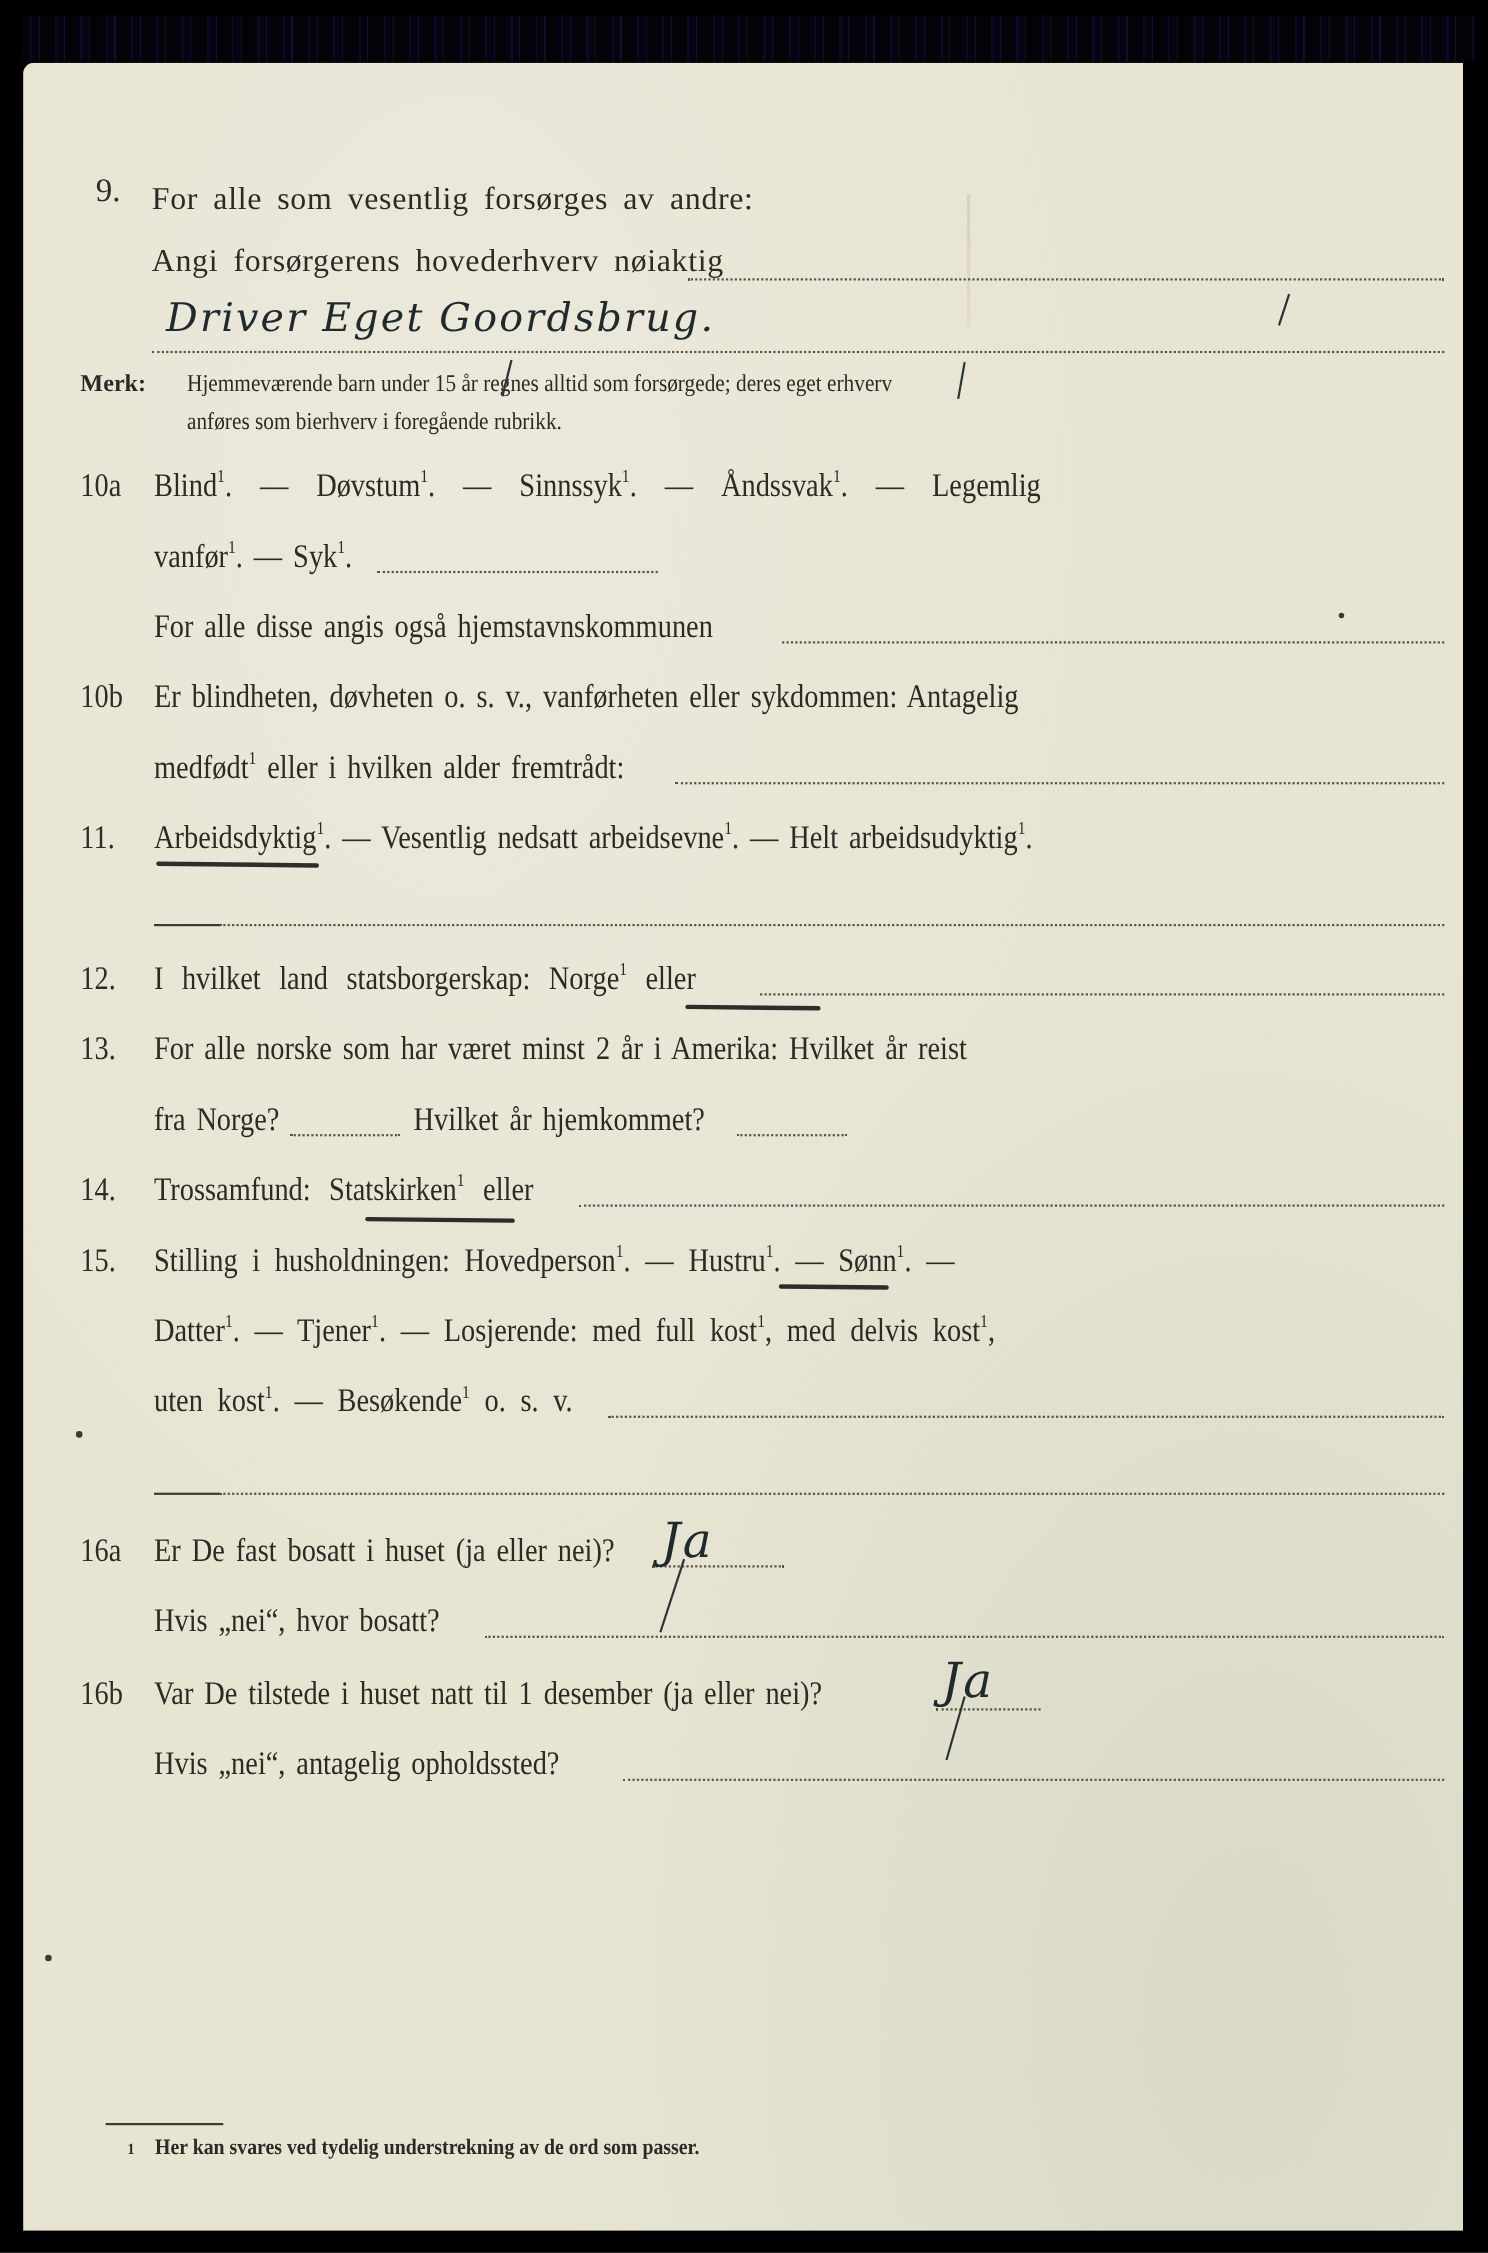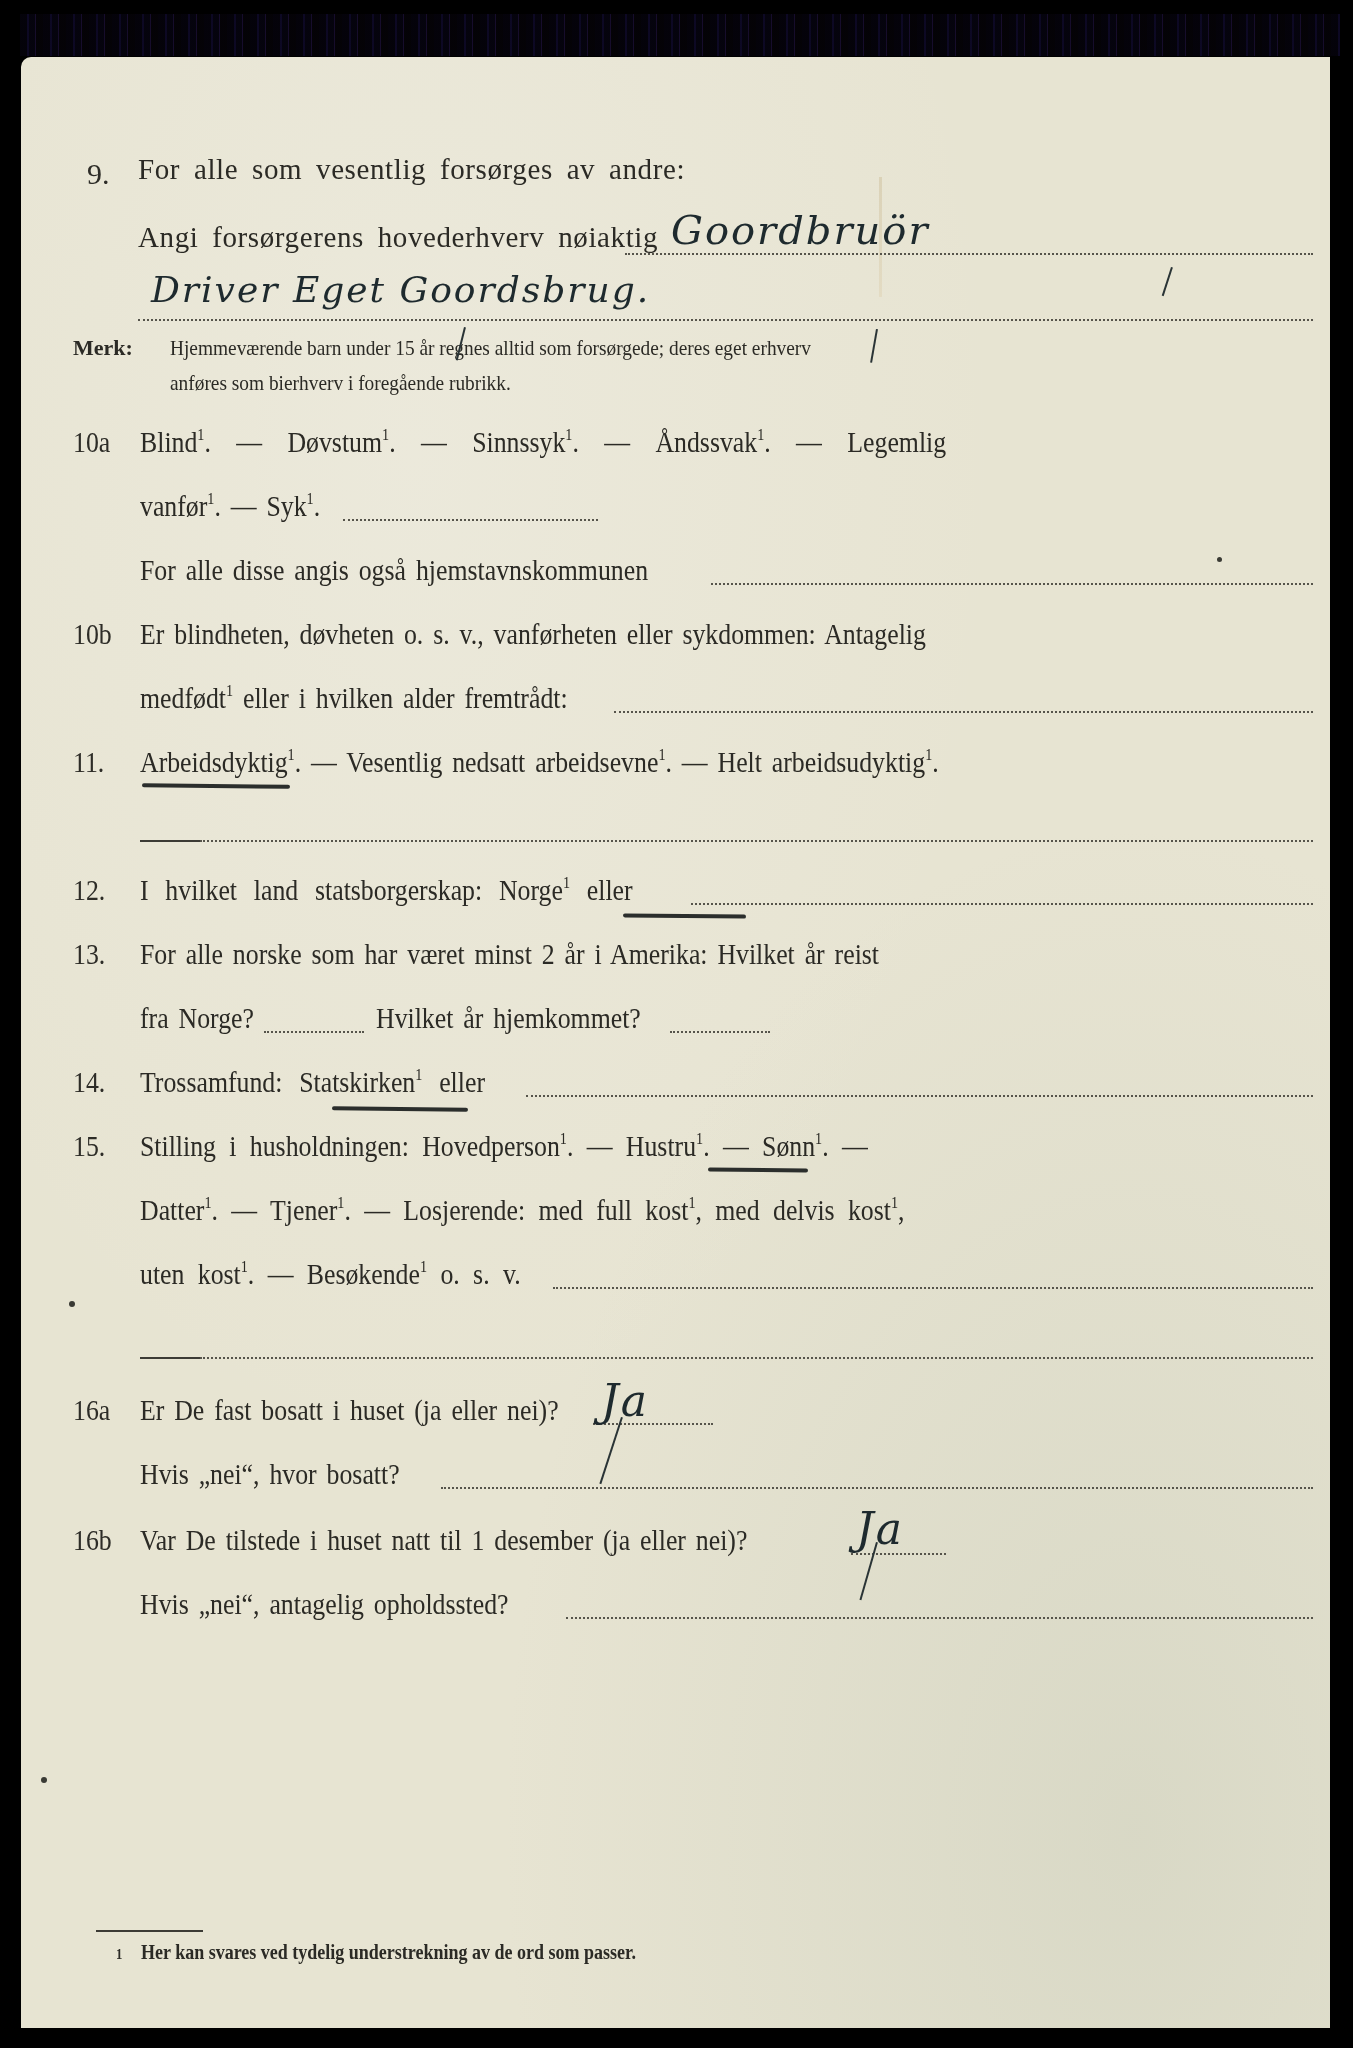--- a/index.html
+++ b/index.html
@@ -44,24 +44,23 @@
 </style>
 </head>
 <body>
 
 <div class="scanbar"></div>
 
 <div class="page">
   <div class="fold"></div>
 
   <span class="abs num" style="left:66px;top:100px;">9.</span>
-  <span class="abs txt9" style="left:117px;top:96px;">For alle som vesentlig forsørges av andre:</span>
+  <span class="abs txt9" style="left:117px;top:108px;">For alle som vesentlig forsørges av andre:</span>
   <span class="abs txt9" style="left:117px;top:164px;">Angi forsørgerens hovederhverv nøiaktig</span>
   <div class="dots" style="left:604px;top:196px;width:688px;"></div>
-  <span class="hand" style="left:650px;top:150px;font-size:40px;">Goordbruör</span>
   <div class="dots" style="left:117px;top:262px;width:1175px;"></div>
   <span class="hand" style="left:130px;top:212px;font-size:36px;">Driver Eget Goordsbrug.</span>
   <div class="stroke" style="left:1150px;top:210px;height:30px;transform:rotate(18deg);"></div>
 
   <span class="abs merk" style="left:52px;top:278px;">Merk:</span>
   <span class="abs note" style="left:149px;top:278px;">Hjemmeværende barn under 15 år regnes alltid som forsørgede; deres eget erhverv</span>
   <span class="abs note" style="left:149px;top:313px;">anføres som bierhverv i foregående rubrikk.</span>
   <div class="stroke" style="left:443px;top:270px;height:34px;transform:rotate(14deg);"></div>
   <div class="stroke" style="left:855px;top:272px;height:34px;transform:rotate(10deg);"></div>
 

